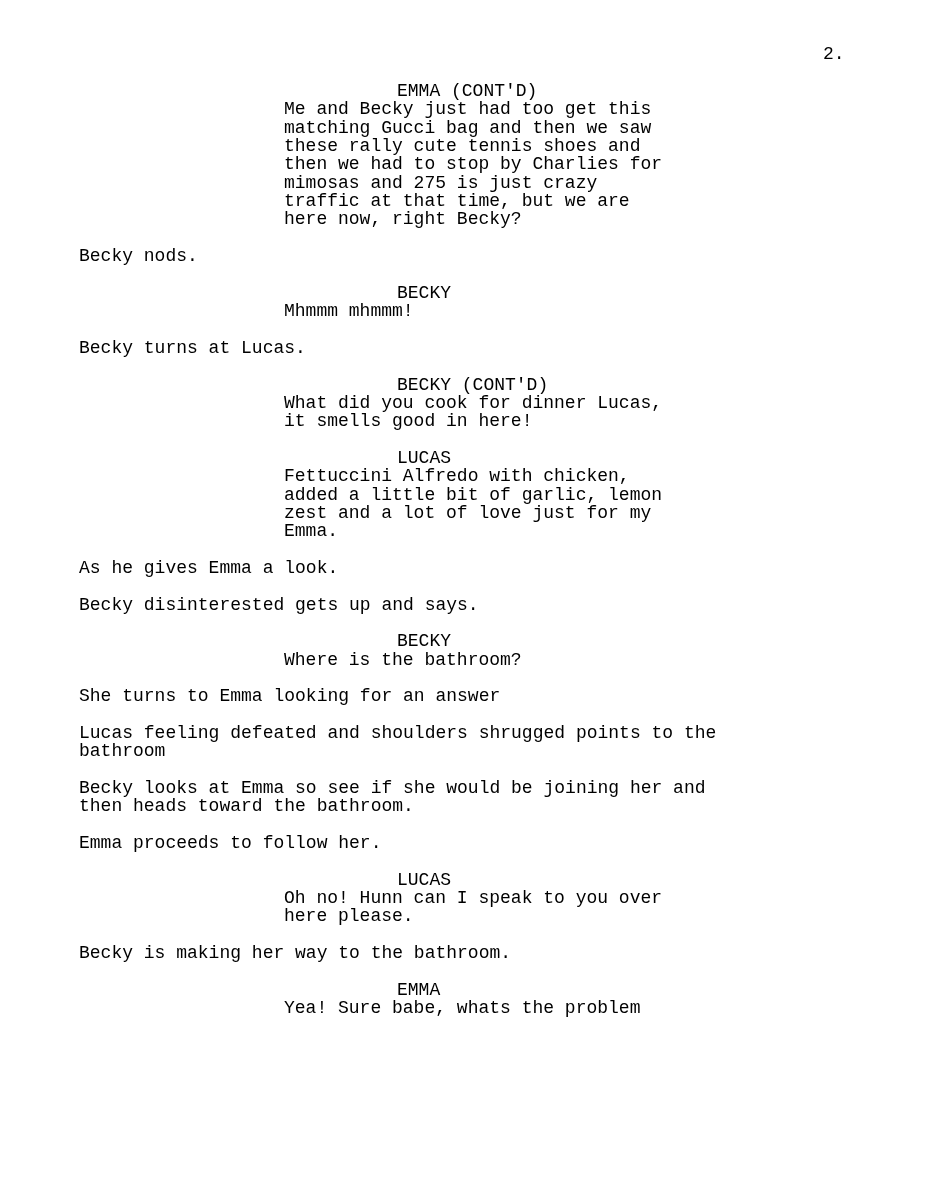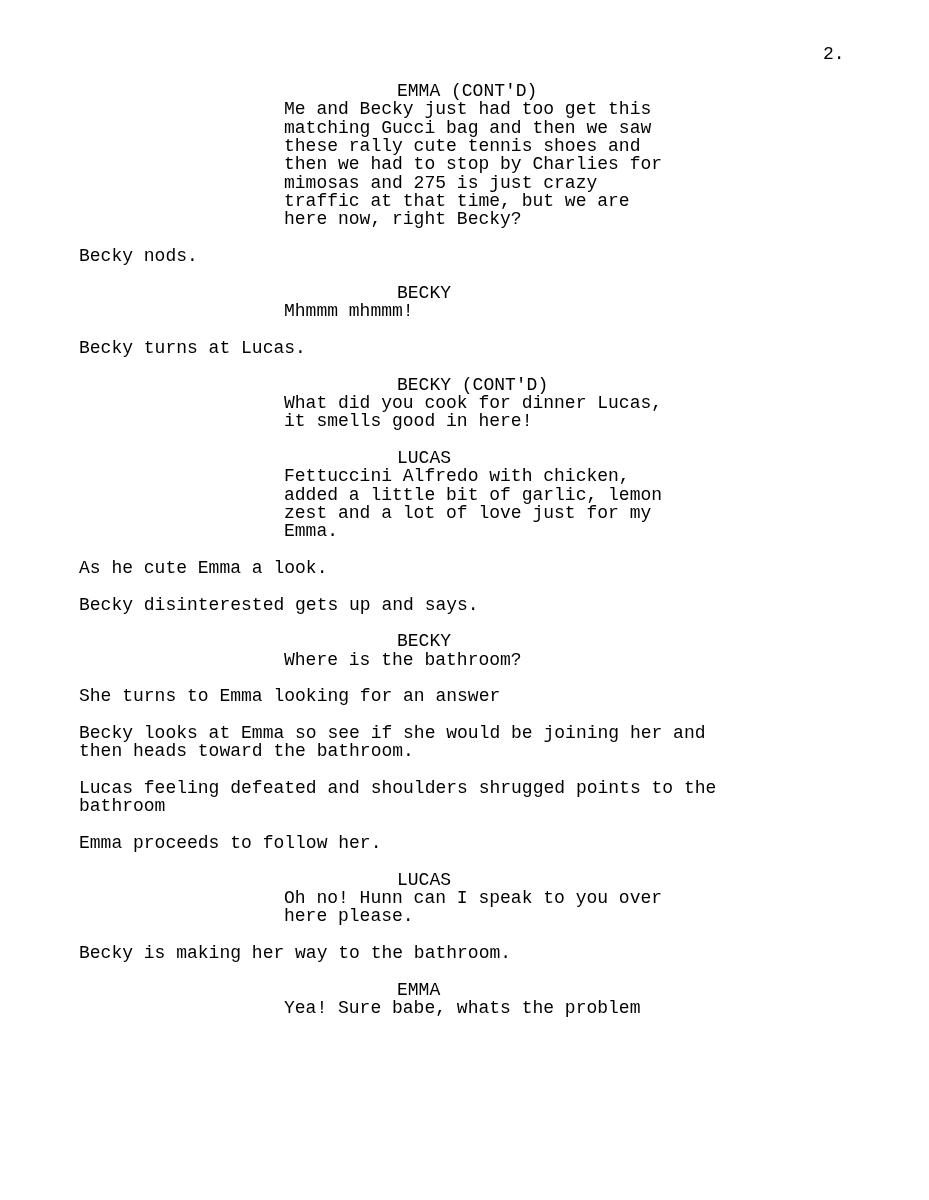--- a/index.html
+++ b/index.html
@@ -63,27 +63,27 @@
 here now, right Becky?</div></div>
       <div class="block action">Becky nods.</div>
       <div class="block dialogue-block"><div class="cue">BECKY</div><div class="dialogue">Mhmmm mhmmm!</div></div>
       <div class="block action">Becky turns at Lucas.</div>
       <div class="block dialogue-block"><div class="cue">BECKY (CONT'D)</div><div class="dialogue">What did you cook for dinner Lucas,
 it smells good in here!</div></div>
       <div class="block dialogue-block"><div class="cue">LUCAS</div><div class="dialogue">Fettuccini Alfredo with chicken,
 added a little bit of garlic, lemon
 zest and a lot of love just for my
 Emma.</div></div>
-      <div class="block action">As he cute Emma a look.</div>
+      <div class="block action">As he gives Emma a look.</div>
       <div class="block action">Becky disinterested gets up and says.</div>
       <div class="block dialogue-block"><div class="cue">BECKY</div><div class="dialogue">Where is the bathroom?</div></div>
       <div class="block action">She turns to Emma looking for an answer</div>
+      <div class="block action">Lucas feeling defeated and shoulders shrugged points to the
+bathroom</div>
       <div class="block action">Becky looks at Emma so see if she would be joining her and
 then heads toward the bathroom.</div>
-      <div class="block action">Lucas feeling defeated and shoulders shrugged points to the
-bathroom</div>
       <div class="block action">Emma proceeds to follow her.</div>
       <div class="block dialogue-block"><div class="cue">LUCAS</div><div class="dialogue">Oh no! Hunn can I speak to you over
 here please.</div></div>
       <div class="block action">Becky is making her way to the bathroom.</div>
       <div class="block dialogue-block"><div class="cue">EMMA</div><div class="dialogue">Yea! Sure babe, whats the problem</div></div>
     </div>
 </div>
 
 </body></html>

